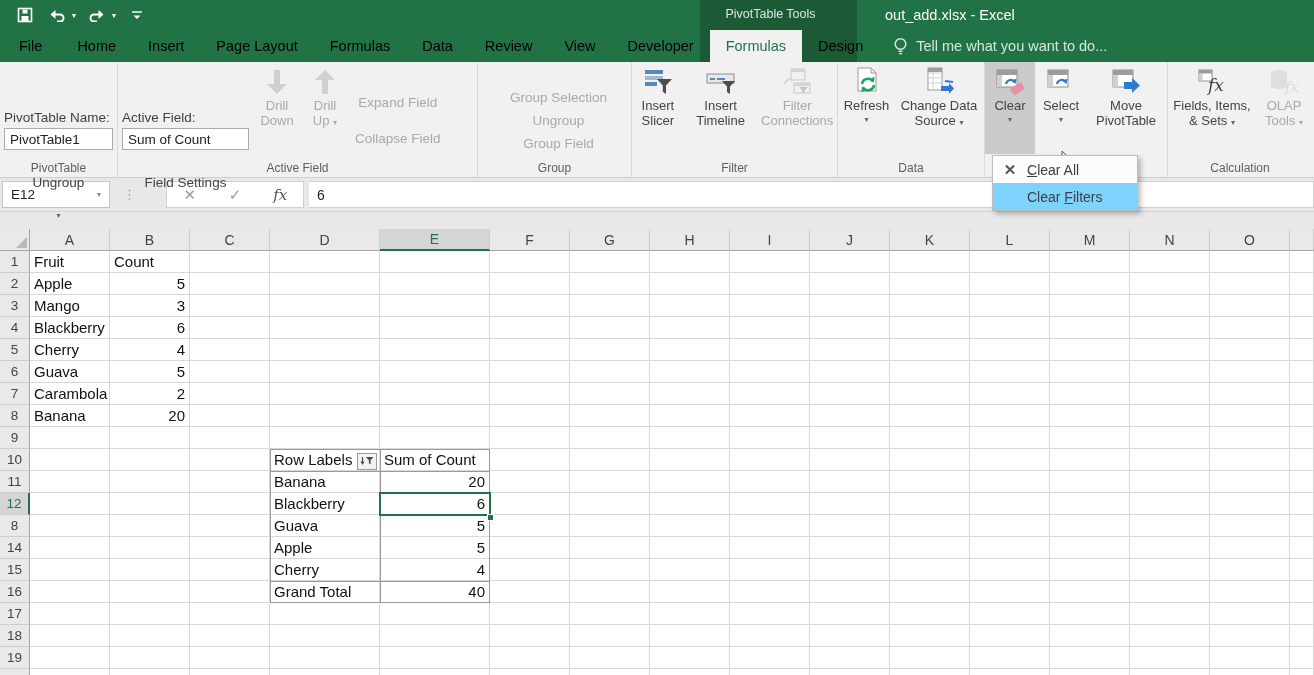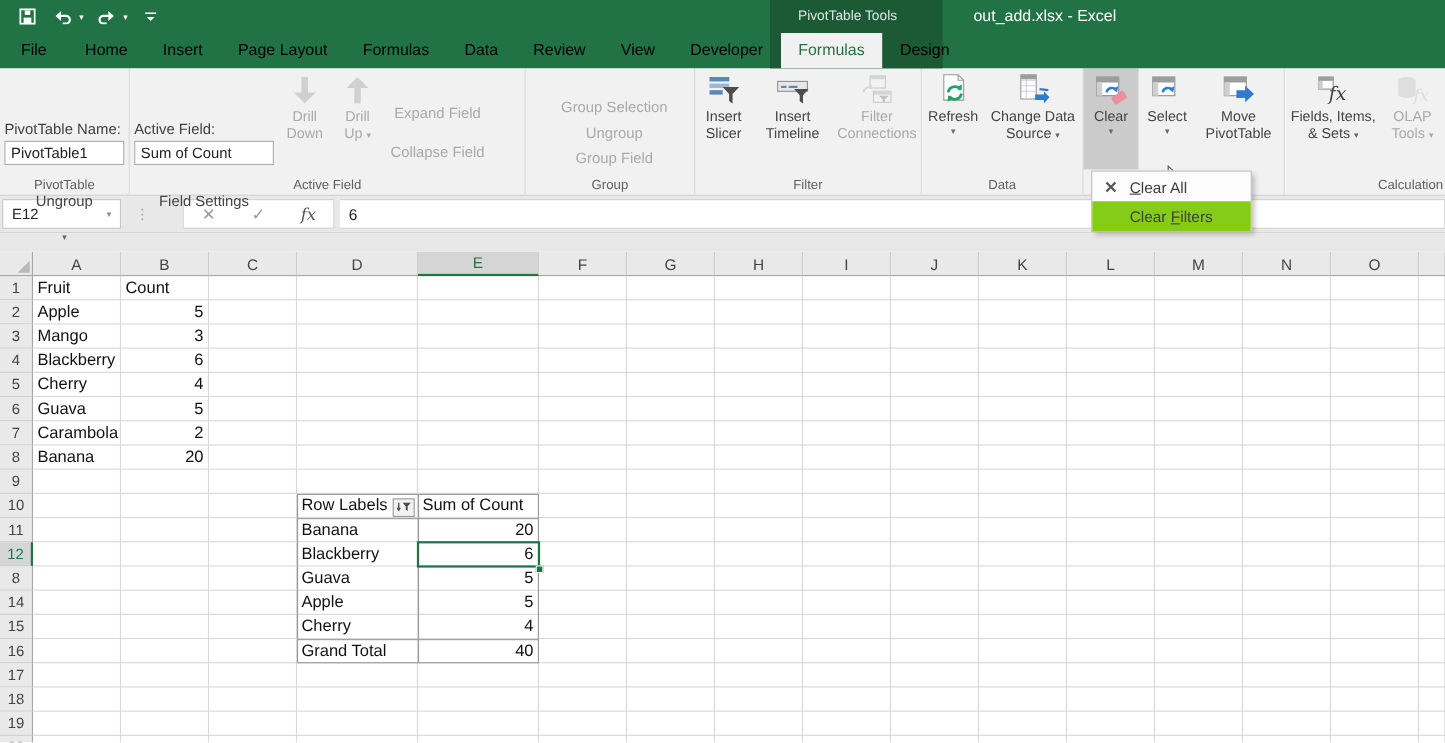--- a/index.html
+++ b/index.html
@@ -41,21 +41,21 @@
   .slab{ font-size:13.5px; color:#444; white-space:nowrap; }
   .rtext{ font-size:13.5px; color:#3f3f3f; white-space:nowrap;margin-top:43px; }
   .rinput{ background:#fff; border:1px solid #ababab; height:22px; font-size:13.5px; color:#222;
            padding:0 5px; display:flex; align-items:center; white-space:nowrap; overflow:hidden;}
 
   
   .menu{ position:absolute; left:992px; top:155px; width:146px; background:#fcfcfc;
          border:1px solid #bdbdbd; box-shadow:3px 3px 5px rgba(0,0,0,.25); z-index:60;}
   .menu-item{ height:27px; display:flex; align-items:center; font-size:14px; color:#3f3f3f;}
   .menu-item .mico{ width:34px; display:flex; justify-content:center; align-items:center; color:#555; font-size:15px; font-weight:bold;}
-  .menu-item.hl{ background:#84cc16; }
+  .menu-item.hl{ background:#7dd3fc; }
   .menu-item u{ text-decoration:underline; }
 
   
   .fxrow{ height:34px; background:#e8e8e8; border-bottom:1px solid #d4d4d4; display:flex; align-items:center; }
   .namebox{ width:108px; height:27px; margin-left:2px; background:#fff; border:1px solid #c6c6c6;
             display:flex; align-items:center; font-size:13.5px; color:#222;}
   .namebox .nb-text{ flex:1; padding-left:8px; }
   .namebox .nb-caret{ width:20px; text-align:center; color:#888; font-size:8px;}
   .dots{ width:40px; text-align:center; color:#a0a0a0; font-size:13px; letter-spacing:1px;}
   .fbtns{ width:138px; height:27px; background:#fff; border:1px solid #d0d0d0; display:flex; margin-left:16px;}
@@ -135,20 +135,27 @@
     <span class="tab">Home</span>
     <span class="tab">Insert</span>
     <span class="tab">Page Layout</span>
     <span class="tab">Formulas</span>
     <span class="tab">Data</span>
     <span class="tab">Review</span>
     <span class="tab">View</span>
     <span class="tab">Developer</span>
     <span class="tab active">Formulas</span>
     <span class="tab">Design</span>
+    <span class="tellme">
+      <svg width="15" height="19" viewBox="0 0 15 19">
+          <circle cx="7.5" cy="7" r="5.3" fill="none" stroke="#d7e8dd" stroke-width="1.5"></circle>
+          <path d="M5.5 14.2h4M6 16.6h3" stroke="#d7e8dd" stroke-width="1.4"></path>
+        </svg>
+      <span>Tell me what you want to do...</span>
+    </span>
   </div>
 
   <div class="ribbon">
 
     <div class="rgroup" style="width:118px; padding:5px 4px;">
       <div class="rtext">PivotTable Name:</div>
       <div class="rinput" style="margin-top:3px;">PivotTable1</div>
       <div class="smallrow" style="margin-top:6px;">
         <svg width="15" height="14" viewBox="0 0 15 14">
             <rect x="1" y="1.5" width="12" height="10" fill="#fff" stroke="#8f8f8f"></rect>
@@ -357,21 +364,21 @@
         <div class="bigbtn disabled" style="width:56px;">
           <svg class="i32" viewBox="0 0 32 32">
               <ellipse cx="11" cy="7" rx="8" ry="3" fill="#c9c9c9"></ellipse>
               <path d="M3 7v13c0 1.7 3.6 3 8 3s8-1.3 8-3V7" fill="#c9c9c9"></path>
               <text x="17" y="26" font-size="15" font-style="italic" font-family="DejaVu Serif" fill="#c2c2c2">fx</text>
             </svg>
           <span class="blab">OLAP</span>
           <span class="blab"><span>Tools</span> <span class="caret" style="color:#a9a9a9;">▾</span></span>
         </div>
       </div>
-      <div class="rg-label" style="text-align:right; padding-right:2px;">Calculation</div>
+      <div class="rg-label" style="padding-right:2px;">Calculation</div>
     </div>
 
     <svg class="cursor-ov" width="16" height="20" viewBox="0 0 16 20">
         <path d="M2 1l10 9.5-5 .6 2.8 5.6-2.6 1.2-2.7-5.7L2 15z" fill="#fff" stroke="#555" stroke-width="1"></path>
       </svg>
   </div>
 
   <div class="menu">
     <div class="menu-item">
       <span class="mico">✕</span>

